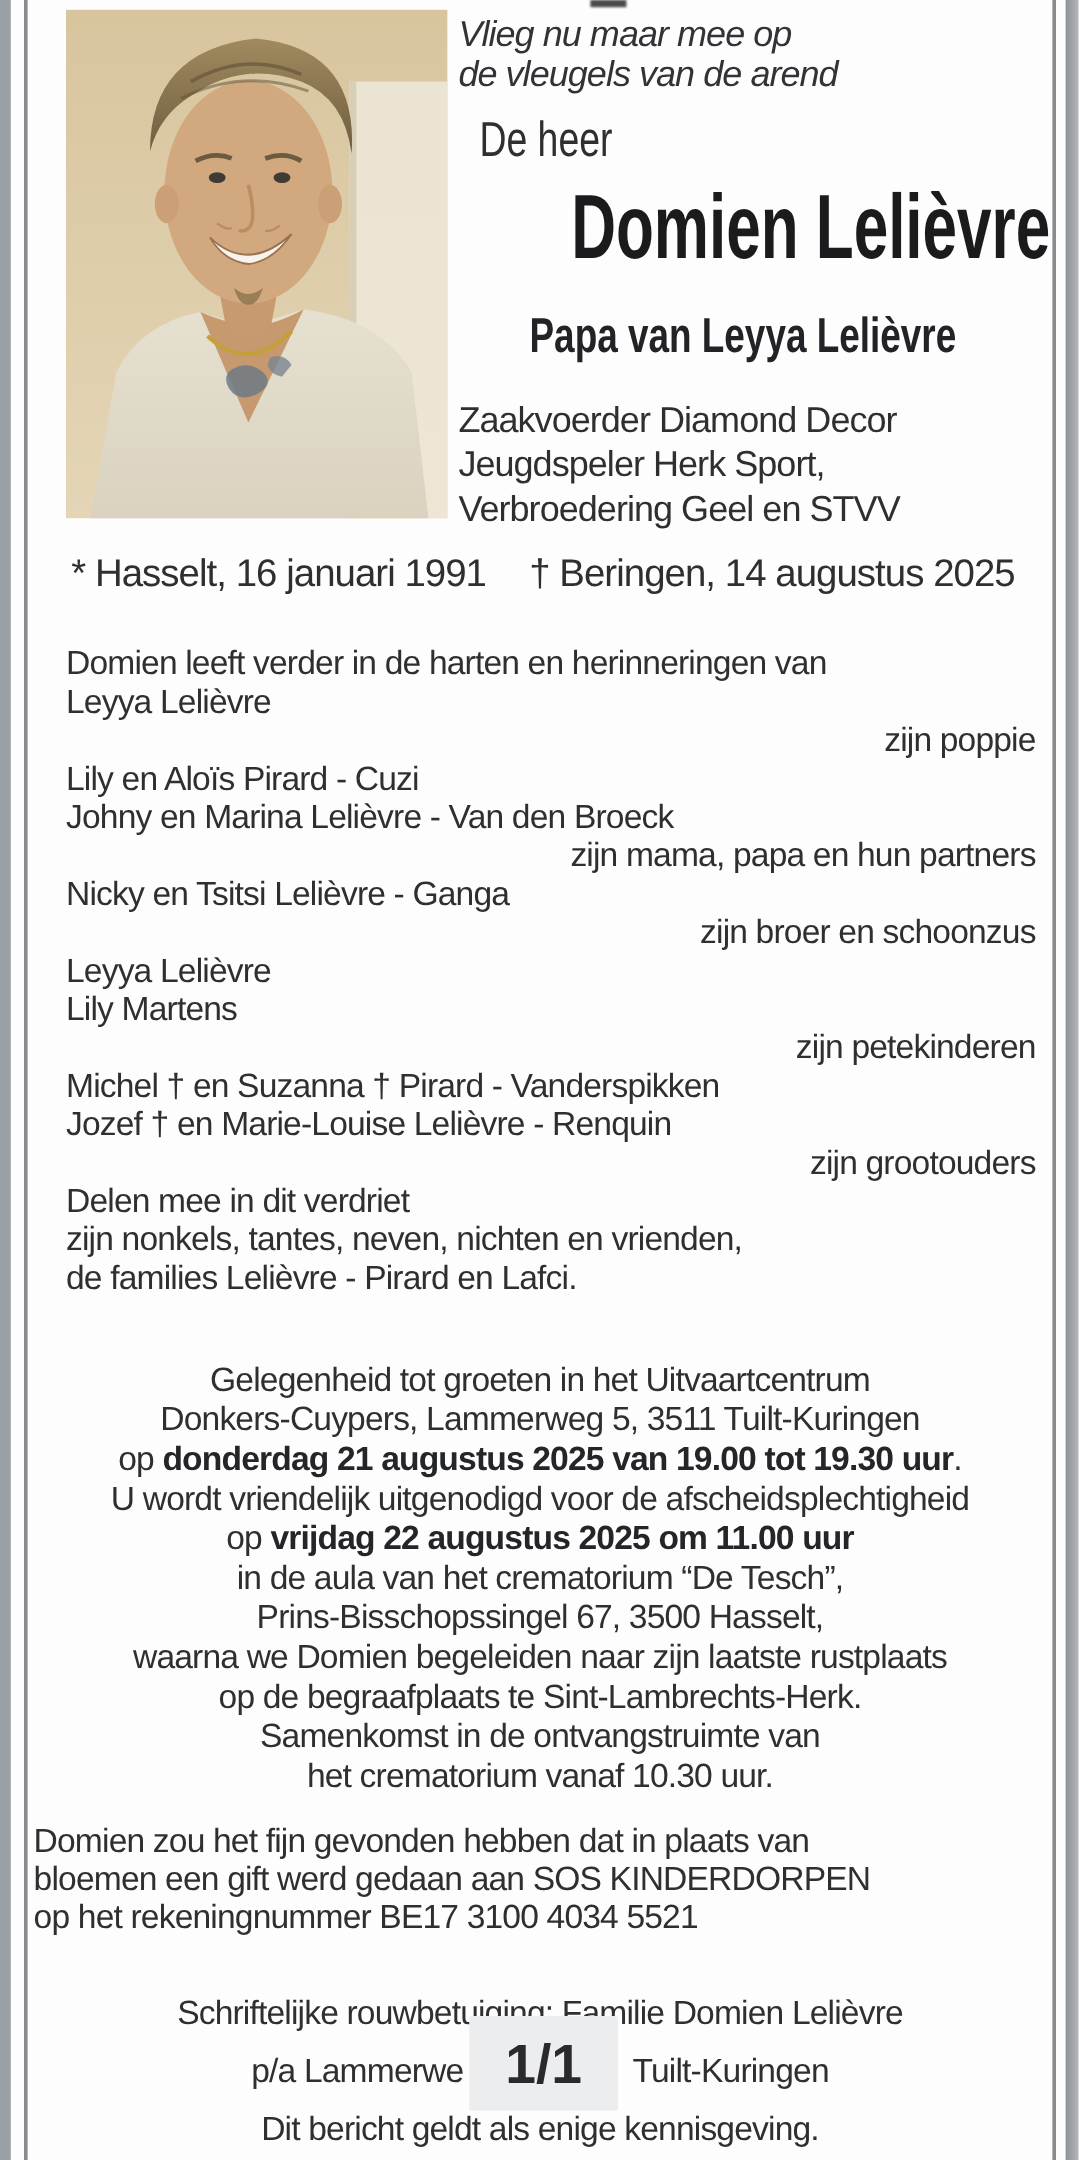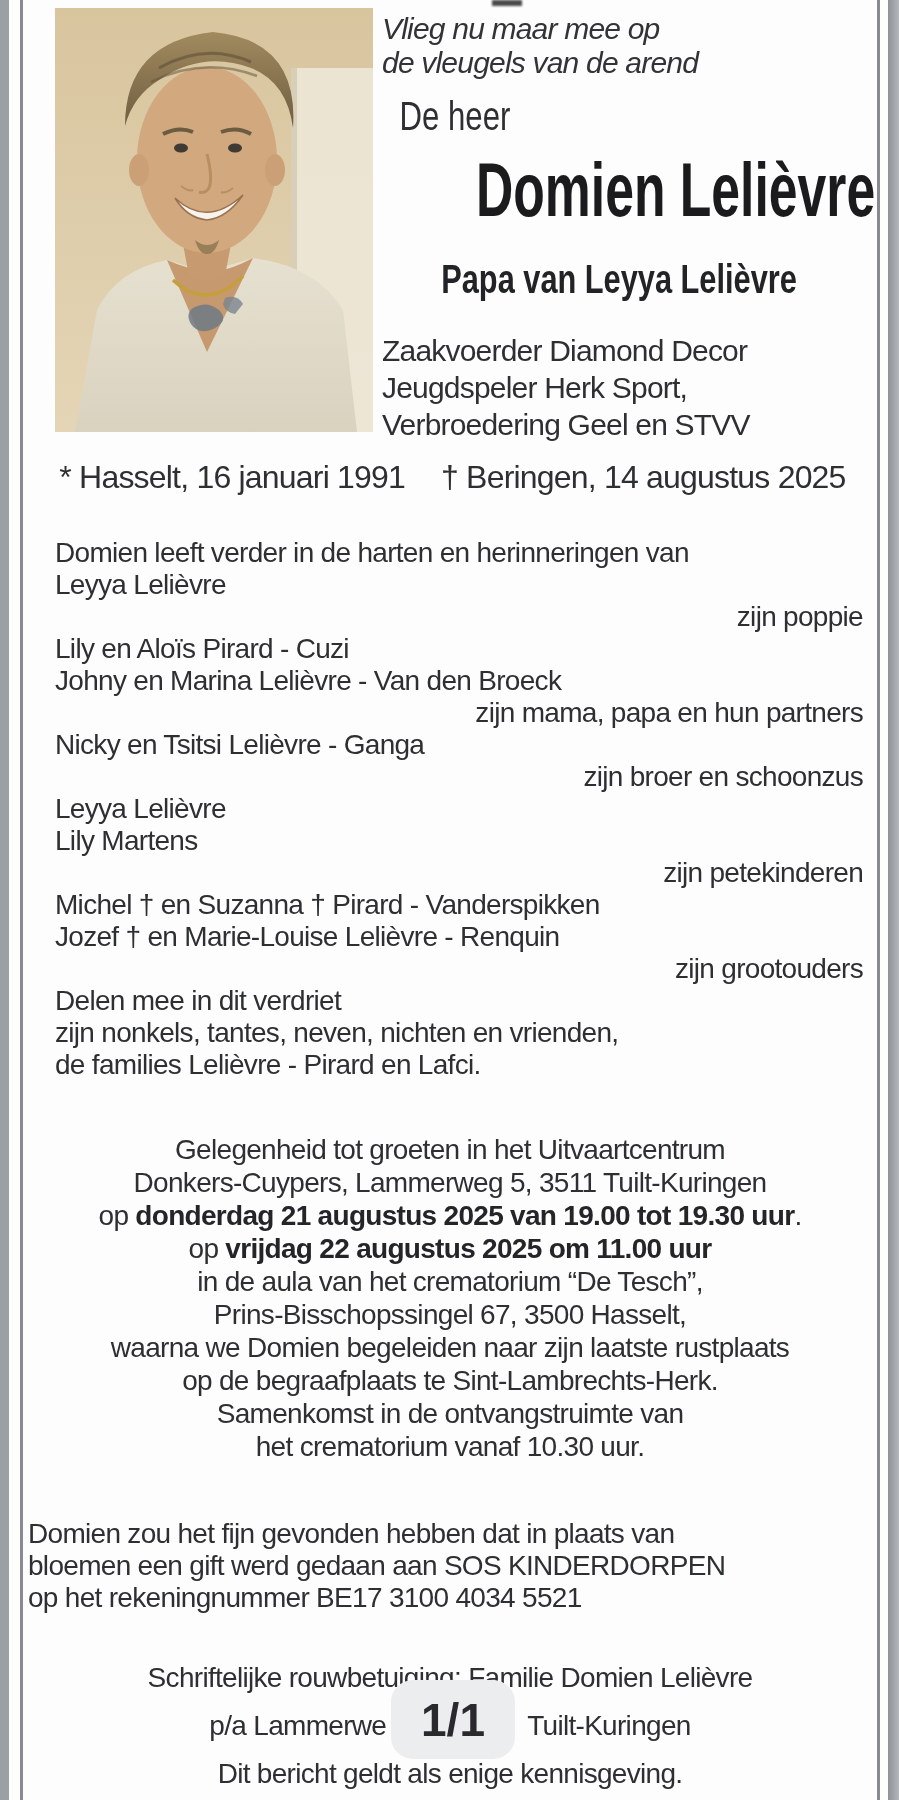--- a/index.html
+++ b/index.html
@@ -36,21 +36,21 @@
             font-size:28px;line-height:33px;letter-spacing:-0.7px;margin-top:20px;}
   .donation{position:absolute;top:1518px;left:28px;width:820px;text-align:left;
             font-size:28px;line-height:32px;letter-spacing:-0.7px;}
   .correspondence{position:absolute;top:1662px;left:40px;width:820px;text-align:center;
             font-size:28px;line-height:32px;letter-spacing:-0.7px;}
   .correspondence .split{display:flex;justify-content:center;column-gap:141px;white-space:nowrap;margin-top:16px;}
   .closing{position:absolute;top:1758px;left:40px;width:820px;text-align:center;
             font-size:28px;line-height:32px;letter-spacing:-0.7px;}
   b{font-weight:bold;color:#242528;}
 
-  .page-pill{position:absolute;left:391px;top:1680px;width:124px;height:79px;border-radius:22px;
+  .page-pill{position:absolute;left:391px;top:1680px;width:124px;height:79px;border-radius:2px;
              background:#ecedef;display:flex;align-items:center;justify-content:center;
              font-size:46px;font-weight:600;color:#2a2a2e;}
 </style>
 </head>
 <body>
 
 <div class="stage">
   <div class="gutter-l"></div>
   <div class="gutter-r"></div>
   <div class="frame frame-l"></div>
@@ -134,20 +134,21 @@
     <div class="r">zijn grootouders</div>
     <div class="l">Delen mee in dit verdriet</div>
     <div class="l">zijn nonkels, tantes, neven, nichten en vrienden,</div>
     <div class="l">de families Lelièvre - Pirard en Lafci.</div>
   </div>
 
   <div class="ceremony">
     <div>Gelegenheid tot groeten in het Uitvaartcentrum</div>
     <div>Donkers-Cuypers, Lammerweg 5, 3511 Tuilt-Kuringen</div>
     <div><span>op </span><b>donderdag 21 augustus 2025 van 19.00 tot 19.30 uur</b><span>.</span></div>
+    <div>U wordt vriendelijk uitgenodigd voor de afscheidsplechtigheid</div>
     <div><span>op </span><b>vrijdag 22 augustus 2025 om 11.00 uur</b></div>
     <div>in de aula van het crematorium “De Tesch”,</div>
     <div>Prins-Bisschopssingel 67, 3500 Hasselt,</div>
     <div>waarna we Domien begeleiden naar zijn laatste rustplaats</div>
     <div>op de begraafplaats te Sint-Lambrechts-Herk.</div>
     <div>Samenkomst in de ontvangstruimte van</div>
     <div>het crematorium vanaf 10.30 uur.</div>
   </div>
 
   <div class="donation">

